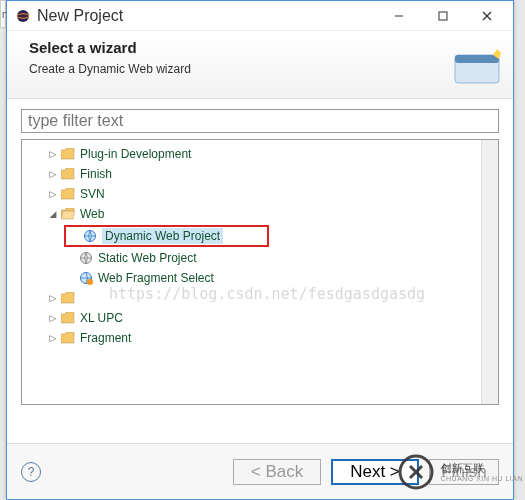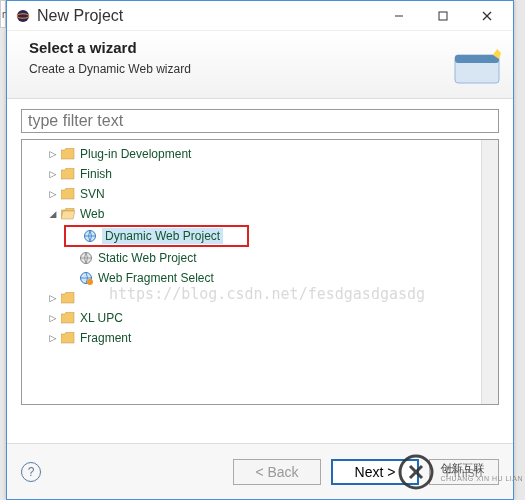--- a/index.html
+++ b/index.html
@@ -26,26 +26,26 @@
 .tree { flex:1; overflow: auto; font-size: 12px; padding: 4px 2px; }
 .scrollbar { width: 17px; background: #f0f0f0; border-left: 1px solid #ddd; }
 
 .node { display: flex; align-items: center; height: 20px; padding-left: 4px; cursor: default; }
 .node .twisty { width: 14px; height: 14px; display:flex; align-items:center; justify-content:center; color:#666; font-size: 9px; cursor:pointer; }
 .node .twisty.empty { visibility:hidden; }
 .node .icn { width: 16px; height: 14px; margin-right: 4px; display:flex; align-items:center; justify-content:center; }
 .node .lbl { color: #14532d; }
 .indent1 { padding-left: 22px; }
 .indent2 { padding-left: 40px; }
-.selected-box { border: 2px solid #d22; display:inline-flex; align-items:center; padding: 0 24px 0 2px; height: 22px; }
+.selected-box { border: 2px solid #d22; display:inline-flex; align-items:center; padding: 0 44px 0 2px; height: 22px; }
 .selected { background: #cde6f7; }
 
 .footer { position:absolute; bottom:0; left:0; right:0; height:56px; border-top:1px solid #ddd; padding: 12px 14px; display:flex; align-items:center; gap:10px; background: #f7f7f7; }
 .help-icon { width:20px; height:20px; border:1.5px solid #5a7ca0; border-radius:50%; display:flex; align-items:center; justify-content:center; font-size:12px; color:#5a7ca0; cursor:pointer; margin-right:auto; }
-.btn { min-width: 88px; height: 26px; border: 1px solid #aaa; background: #f0f0f0; font-size: 14px; cursor: pointer; }
+.btn { min-width: 88px; height: 26px; border: 1px solid #aaa; background: #f0f0f0; font-size: 17px; cursor: pointer; }
 .btn.disabled { color: #999; background: #f5f5f5; cursor: default; }
 .btn.primary { border: 2px solid #1e6bb8; background: #fff; }
 
 .folder-icon svg, .globe-icon svg, .eclipse-icon svg { display:block; }
 
 .stub { position:absolute; left:0; top:0; width:6px; height:28px; background:#fff; border:1px solid #ccc; font-size:10px; display:flex; align-items:center; padding-left:1px; color:#555;}
 
 .watermark { position:absolute; right:2px; bottom:8px; display:flex; align-items:center; gap:4px; opacity:0.9; }
 .watermark .wm-logo { width:40px; height:40px; }
 .watermark .wm-txt { font-size:11px; font-weight:normal; color:#333; line-height:1.1; }

